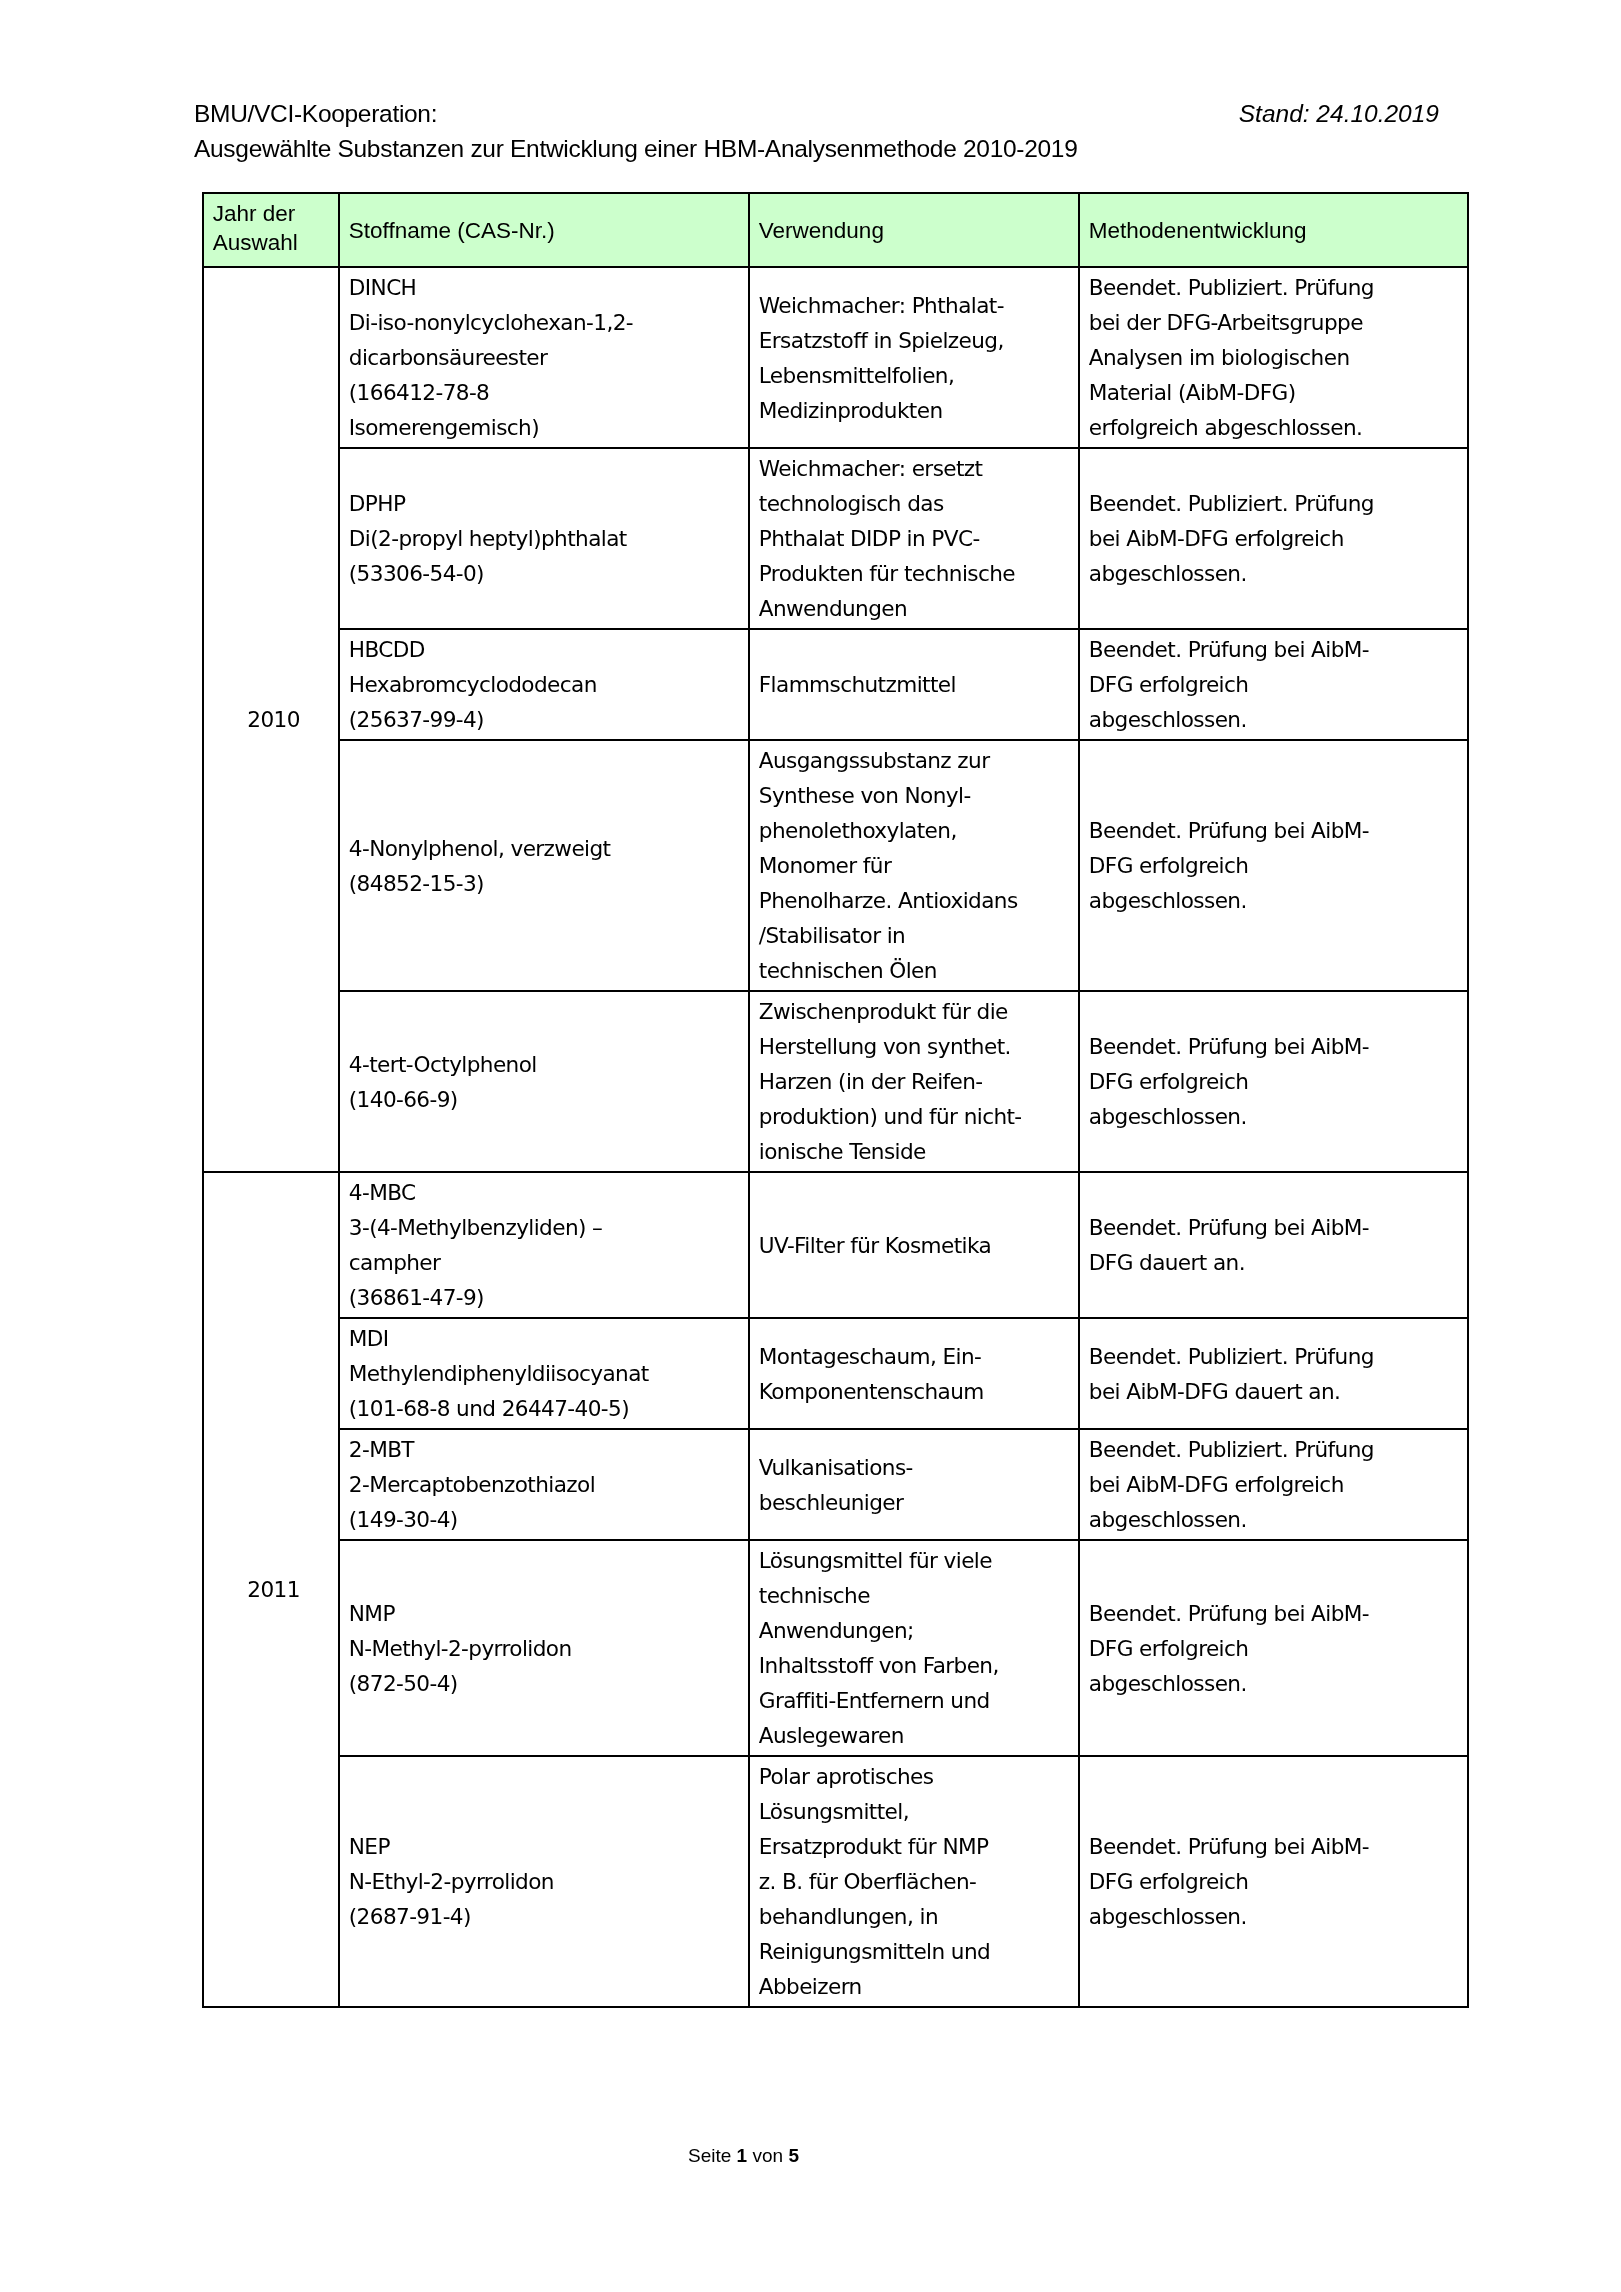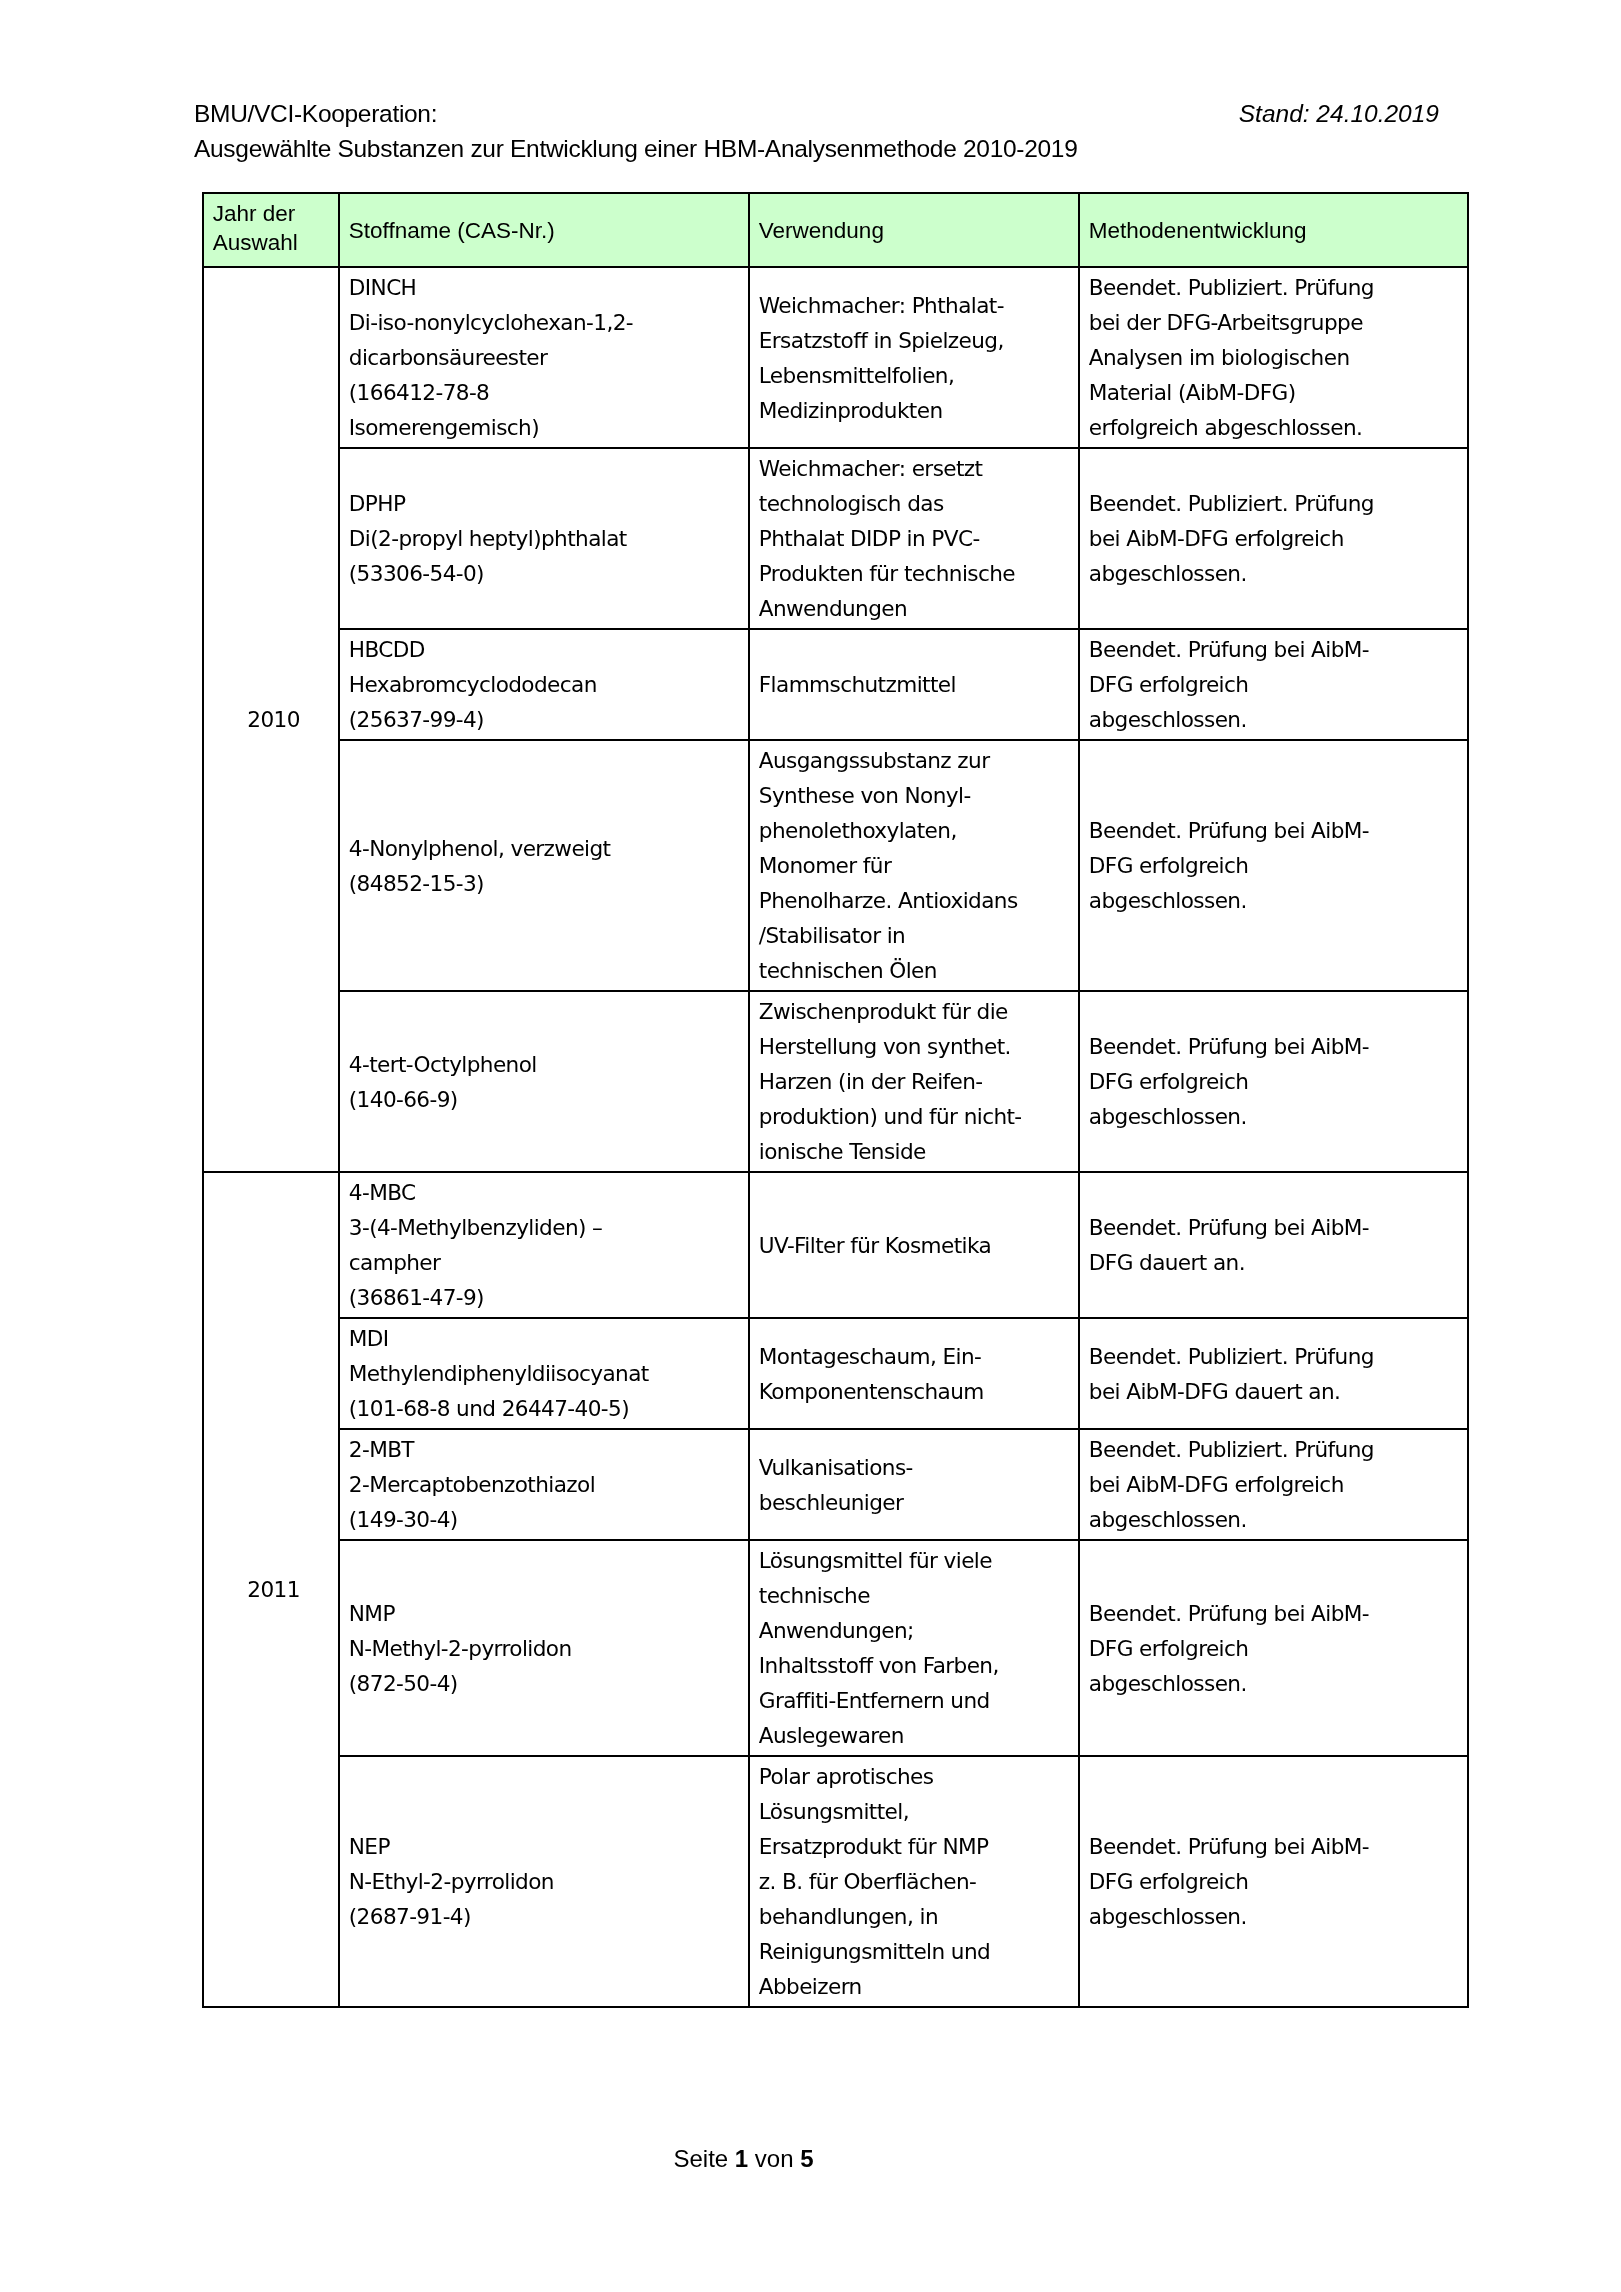--- a/index.html
+++ b/index.html
@@ -40,21 +40,21 @@
     tr.r-octyl { height: 177px; }
     tr.r-mbc { height: 142px; }
     tr.r-mdi { height: 106px; }
     tr.r-mbt { height: 107px; }
     tr.r-nmp { height: 213px; }
     tr.r-nep { height: 249px; }
     tr.group-start td { border-top-width: 2.9px; }
     tbody tr:last-child td, td.year.last { border-bottom-width: 2.9px; border-radius: 21px; }
     #footer {
       position: absolute; top: 2145px; left: 0; width: 1487px; text-align: center;
-      font-family: "Liberation Sans", sans-serif; font-size: 24px;
+      font-family: "Liberation Sans", sans-serif; font-size: 19px;
     }
     #footer b { font-weight: bold; }
   </style>
 </head>
 <body>
 
 <div class="hdr-line" id="hdr1">BMU/VCI-Kooperation:</div>
 <div id="stand">Stand: 24.10.2019</div>
 <div class="hdr-line" id="hdr2">Ausgewählte Substanzen zur Entwicklung einer HBM-Analysenmethode 2010-2019</div>
 

